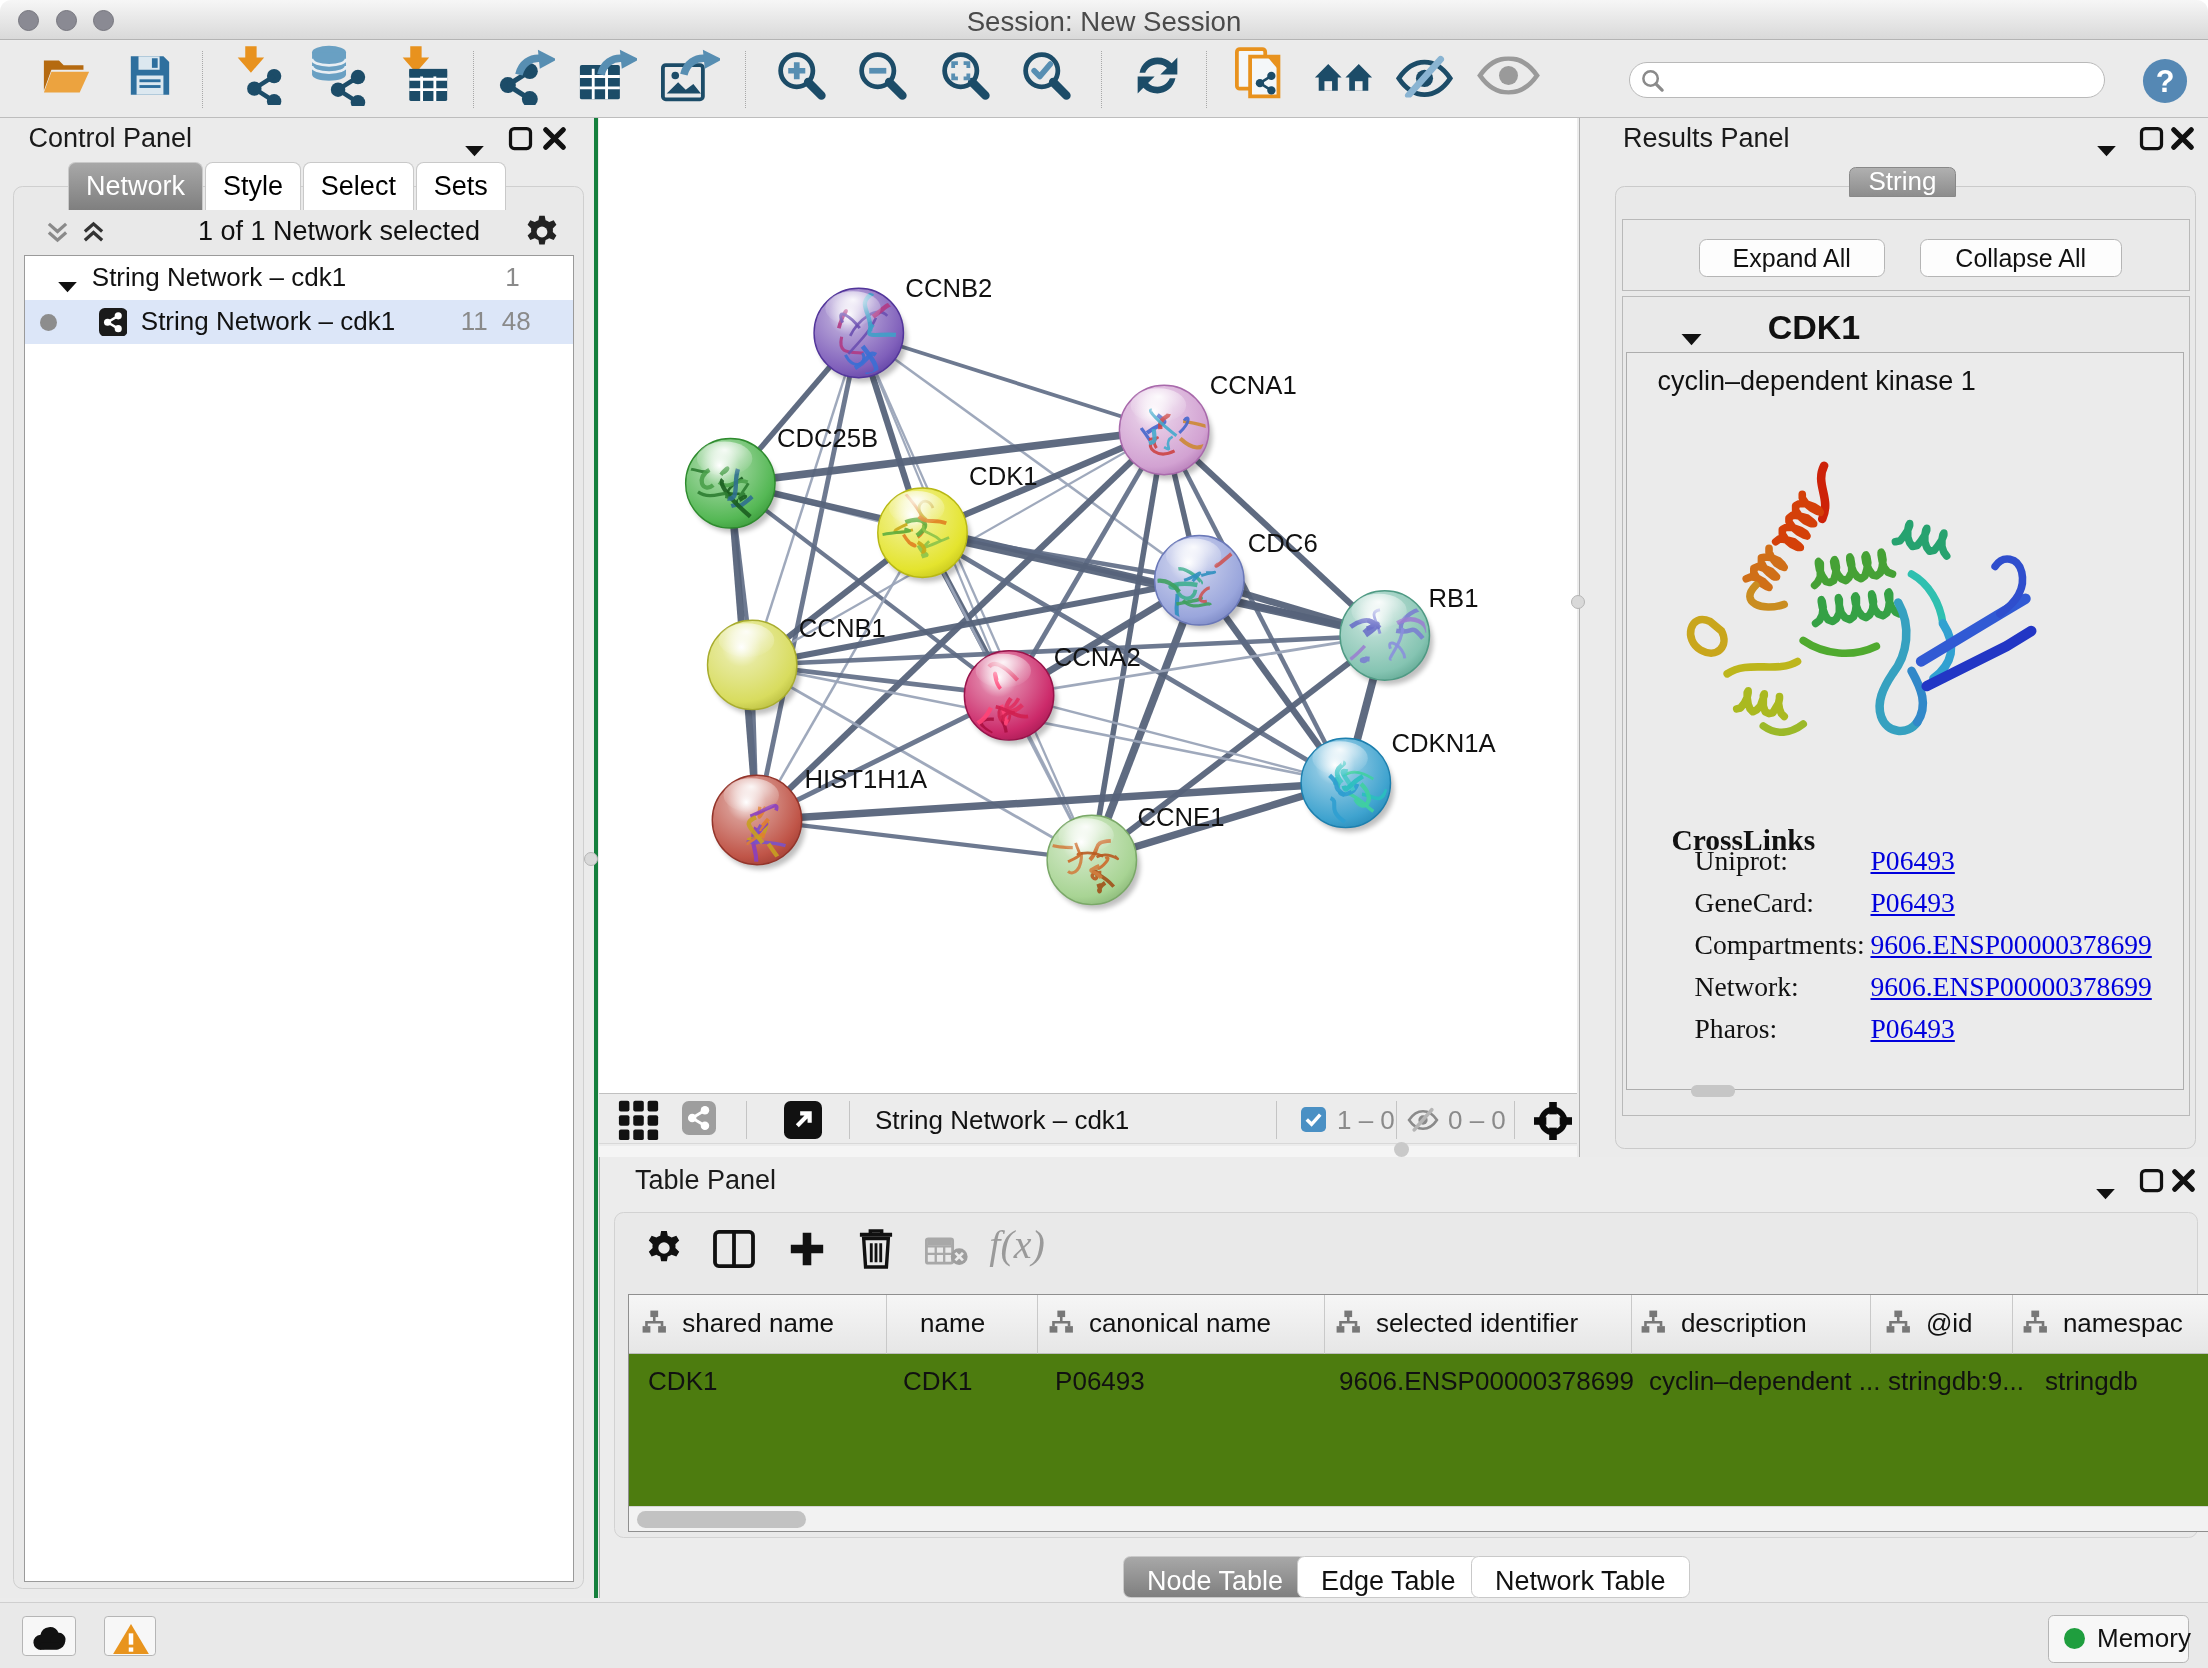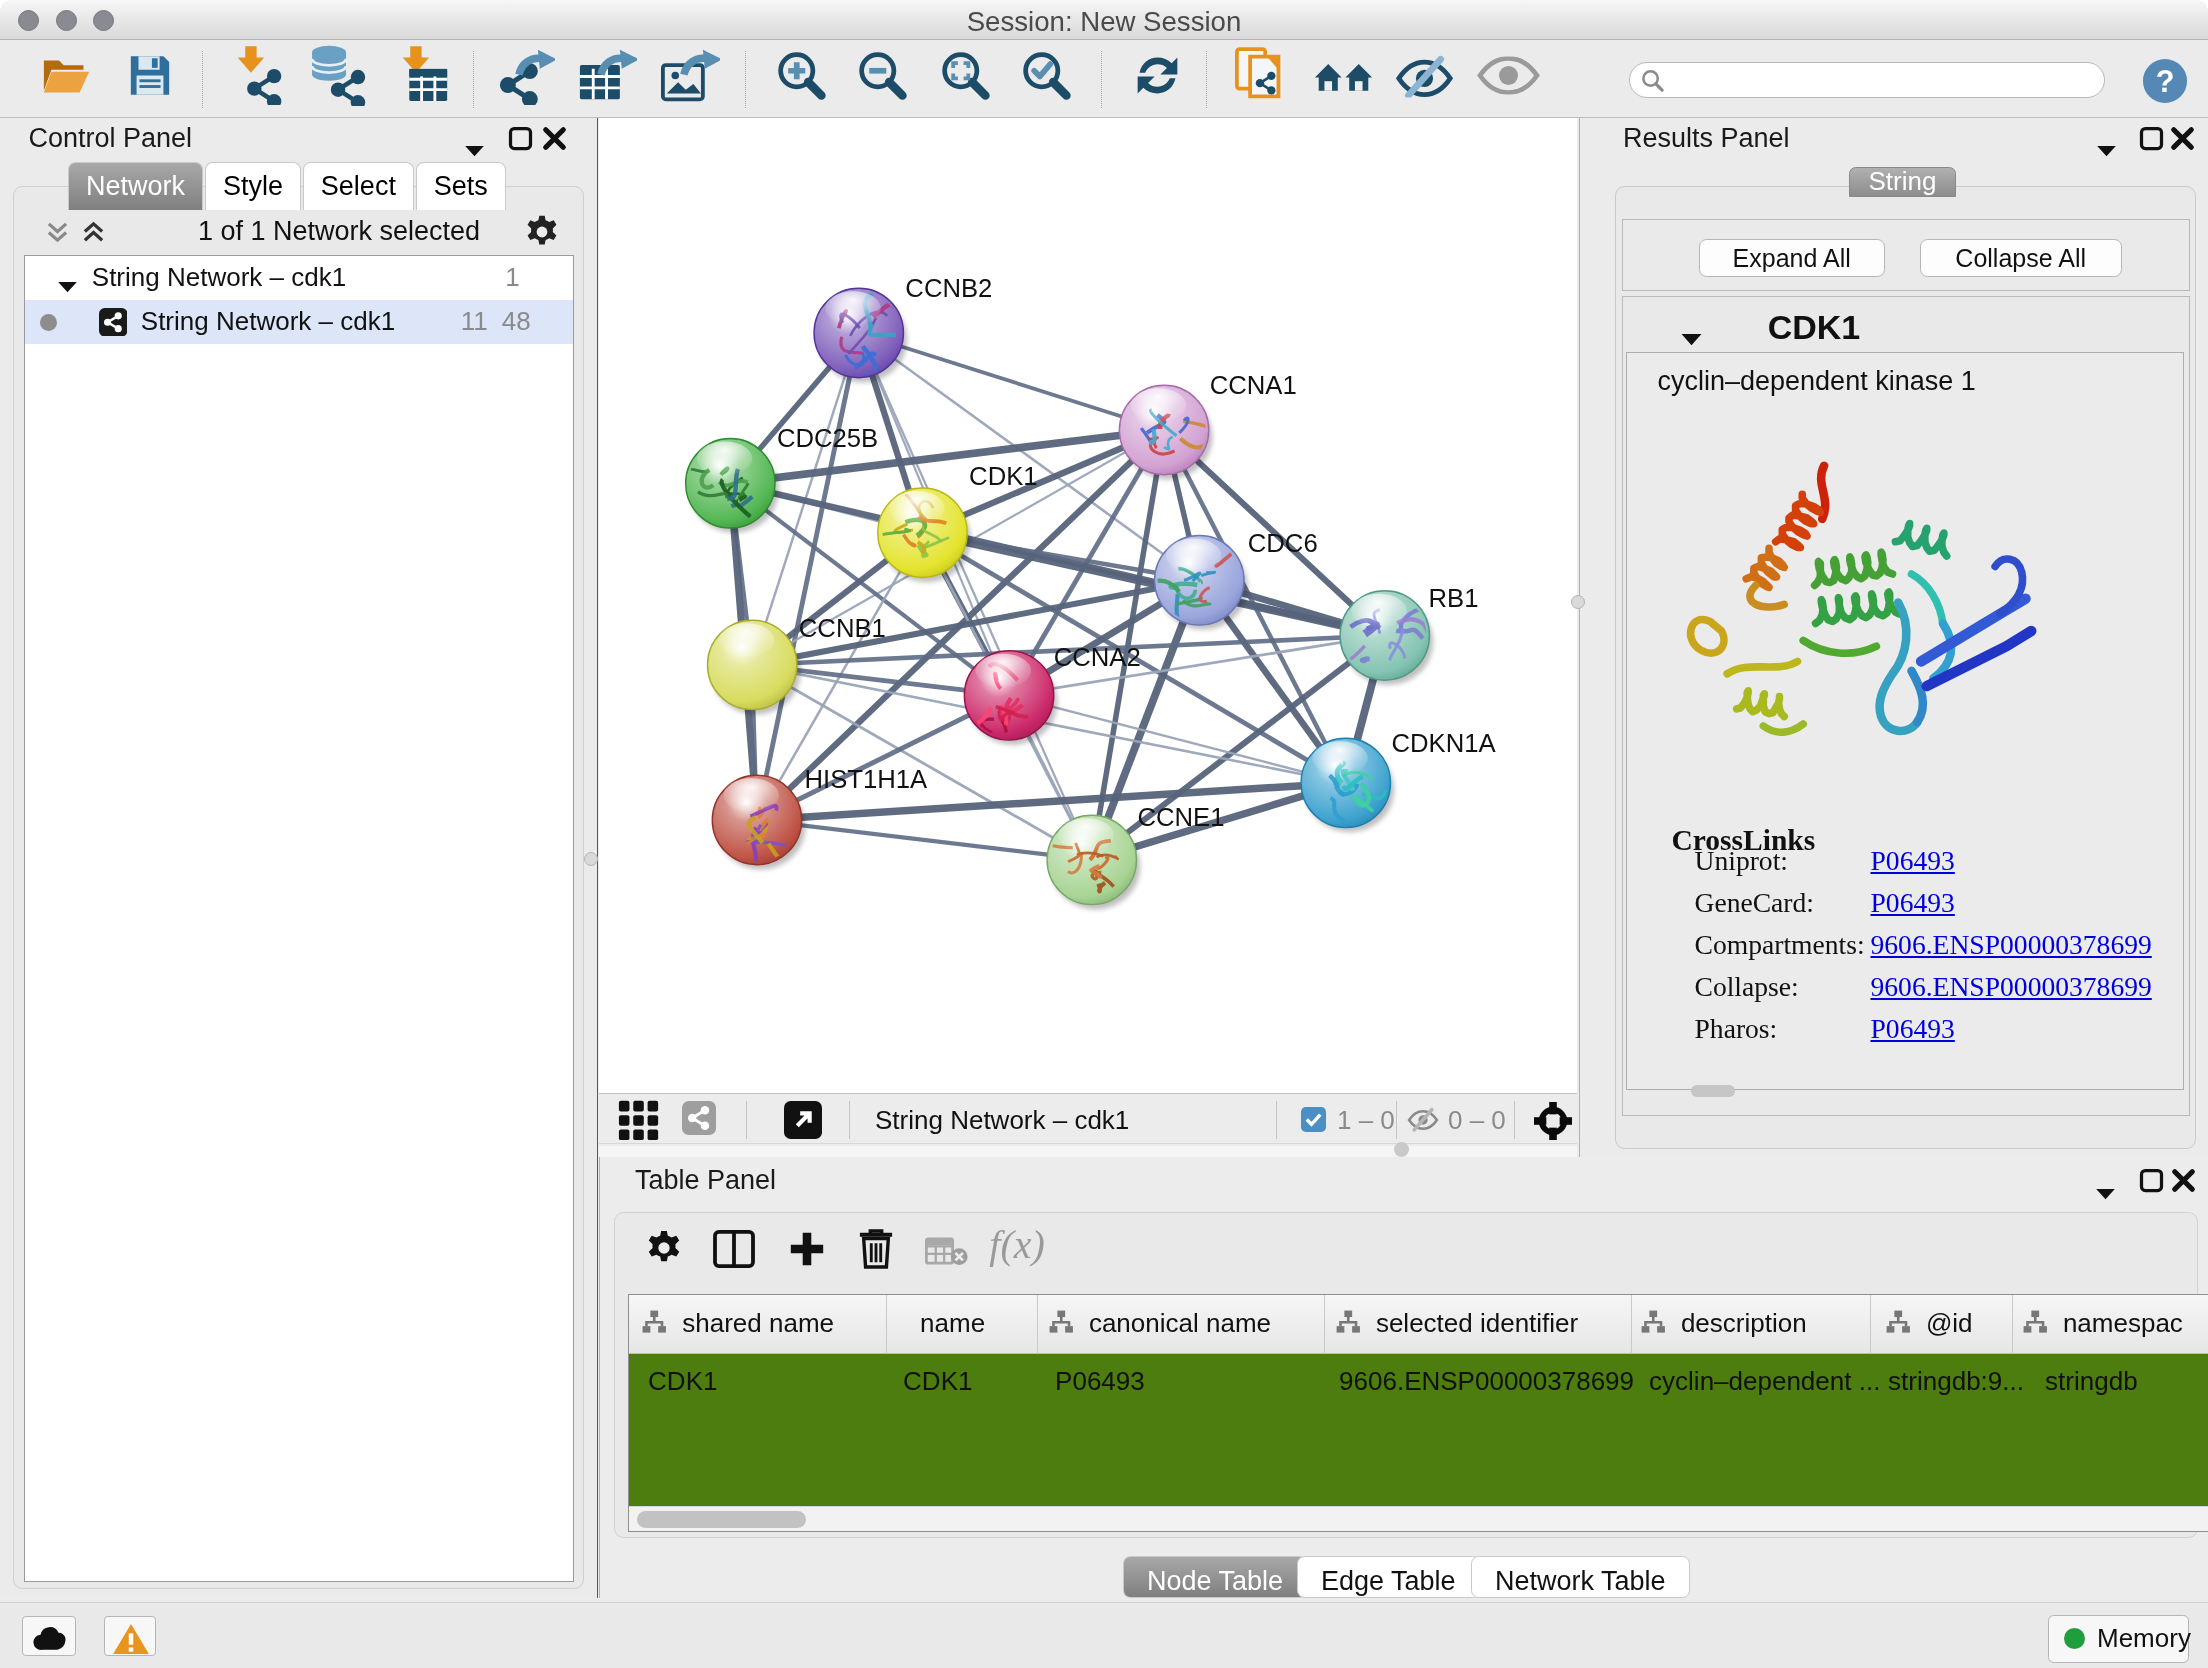--- a/index.html
+++ b/index.html
@@ -15,21 +15,21 @@
   border-bottom:1px solid #bdbdbd; }
 .ticon { position:absolute; top:50%; transform:translateY(-50%); }
 .tsep { position:absolute; top:9.5px; height:57px; width:0;
   border-left:1.9px dotted #a8a8a8; }
 #searchbox { position:absolute; left:1629px; top:21px; width:476px; height:36px;
   background:#fff; border:1.9px solid #b9b9b9; border-radius:18px; }
 #searchbox svg { margin:4.8px 0 0 9.5px; }
 #helpbtn { position:absolute; left:2142px; top:17px; }
 
 
-#cpanel { position:absolute; left:0; top:118px; width:598px; height:1480px; background:#ebebeb; border-right:1px solid #15803d;}
+#cpanel { position:absolute; left:0; top:118px; width:598px; height:1480px; background:#ebebeb; border-right:4px solid #15803d;}
 .phead { position:relative; height:40px; }
 .phead .ptitle { position:absolute; left:28.5px; top:4.8px; font-size:27px; color:#1a1a1a; }
 .picons { position:absolute; top:9.5px; }
 .tabs { position:absolute; left:68px; top:44px; height:48px; display:flex; z-index:3; }
 .tab { height:48px; padding:0 17px; background:#fff; border:1px solid #c9c9c9; border-bottom:none;
   border-radius:7.6px 7.6px 0 0; font-size:27px; line-height:46px; margin-right:1.9px; color:#000; }
 .tab.sel { background:linear-gradient(#a8a8a8,#7f7f7f); color:#fff; }
 #cbody { position:absolute; left:13.3px; top:68px; width:571px; height:1403px;
   background:#e9e9e9; border:1px solid #cfcfcf; border-radius:9.5px; }
 #nettools { position:absolute; left:7.6px; top:23px; width:554px; height:46px; }
@@ -773,21 +773,21 @@
             </div>
           <div class="xrow">
               <span class="k">GeneCard:</span>
               <span class="v">P06493</span>
             </div>
           <div class="xrow">
               <span class="k">Compartments:</span>
               <span class="v">9606.ENSP00000378699</span>
             </div>
           <div class="xrow">
-              <span class="k">Collapse:</span>
+              <span class="k">Network:</span>
               <span class="v">9606.ENSP00000378699</span>
             </div>
           <div class="xrow">
               <span class="k">Pharos:</span>
               <span class="v">P06493</span>
             </div>
         </div>
       </div>
     </div>
   </div>

